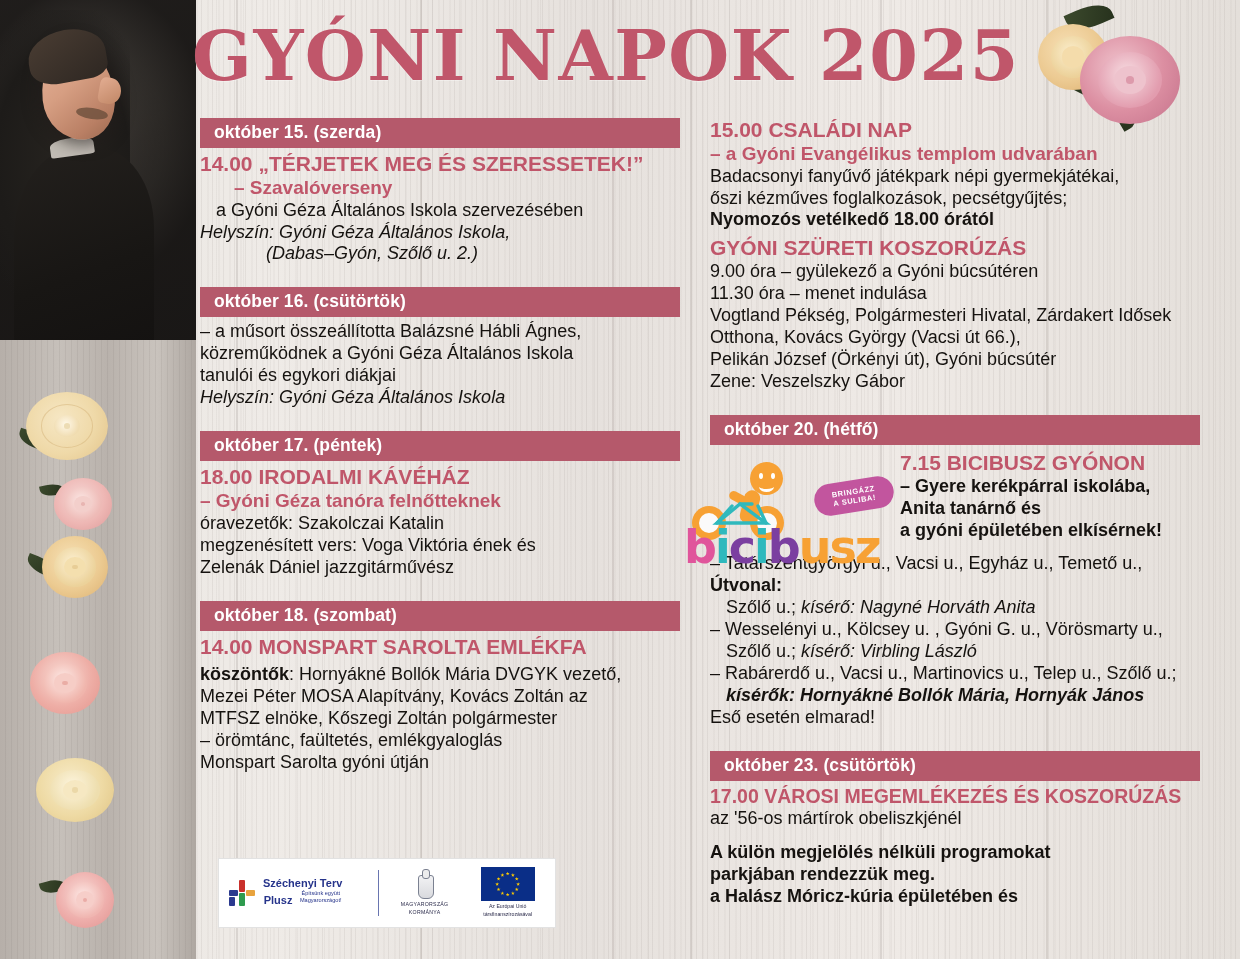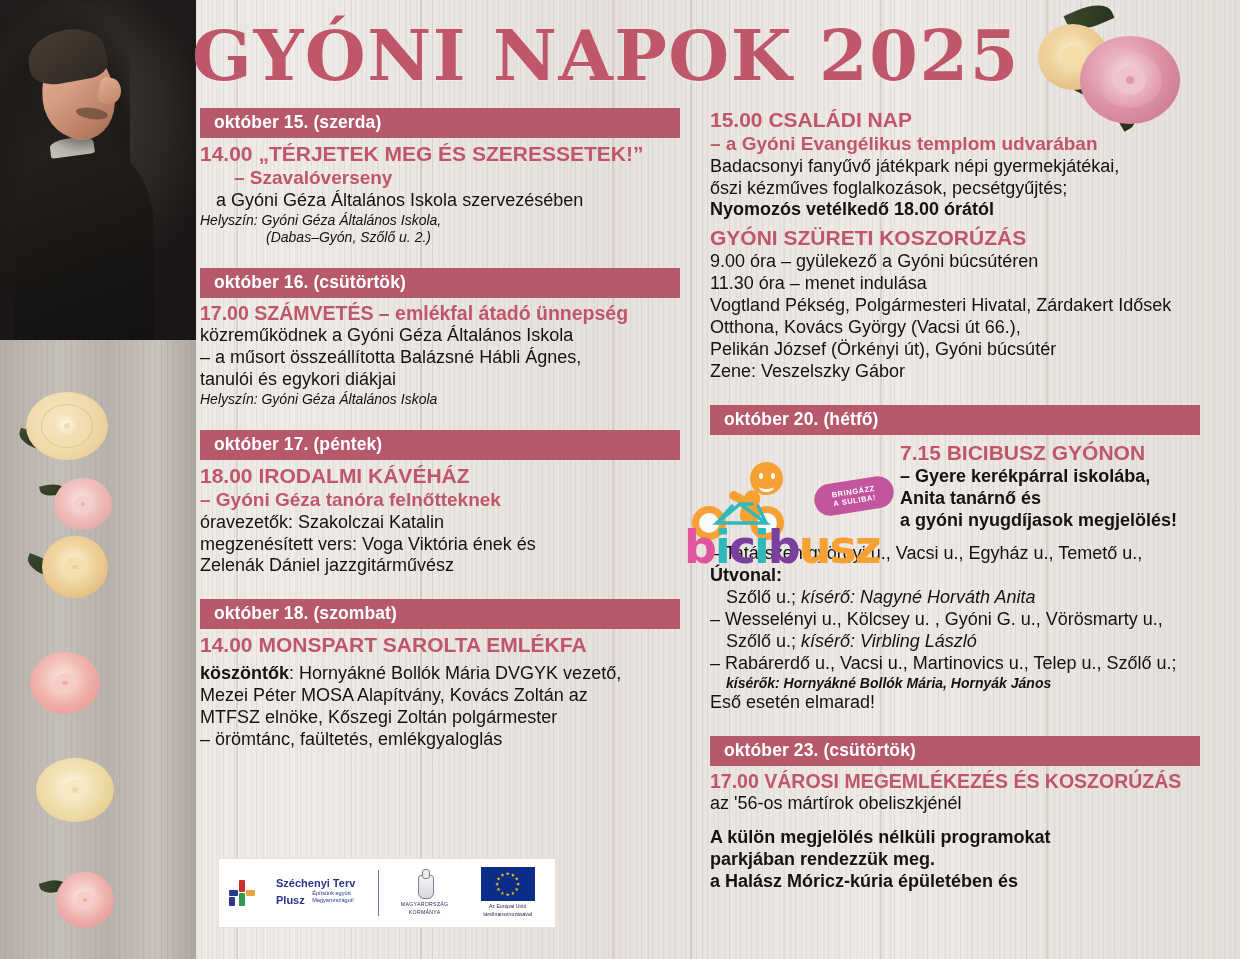--- a/index.html
+++ b/index.html
@@ -99,38 +99,38 @@
   }
   .title span{
     font-family:"DejaVu Serif","Liberation Serif",serif;
     font-weight:700;font-size:70px;letter-spacing:1.5px;
     color:#c0566a;
     line-height:1;white-space:nowrap;
     text-shadow:0 1px 0 rgba(255,255,255,0.35);
   }
 
   
-  .col{position:absolute;top:108px;}
+  .col{position:absolute;top:118px;}
   .colL{left:200px;width:480px;}
   .colR{left:710px;width:490px;}
 
   .datebar{
     background:#b5596b;color:#ffffff;
     font-size:17.5px;font-weight:700;
     padding:4px 10px 5px 14px;
     margin:0 0 4px 0;
     display:block;
     letter-spacing:.1px;
   }
   .h-red-lg{font-size:21px;line-height:1.18;color:#c0566a;font-weight:700;}
   .h-red-md{font-size:19.5px;line-height:1.2;color:#c0566a;font-weight:700;}
   .sub-red{font-size:19px;line-height:1.2;color:#c0566a;font-weight:700;}
   .body{font-size:18px;line-height:1.22;color:#15120f;}
   .body.b{font-weight:700;}
-  .ital{font-style:italic;font-size:14px;line-height:1.22;color:#15120f;}
+  .ital{font-style:italic;font-size:18px;line-height:1.22;color:#15120f;}
   .ital.b{font-weight:700;}
   .ind1{padding-left:34px;}
   .ind2{padding-left:66px;}
   .ind3{padding-left:16px;}
   .tight{margin:0;}
   .gap-s{height:5px;}
   .gap-m{height:12px;}
   .gap-l{height:22px;}
 
   
@@ -160,21 +160,21 @@
   .kid-leg{position:absolute;left:26px;top:52px;width:26px;height:9px;background:#f7a134;border-radius:5px;transform:rotate(22deg);}
   .wheel{position:absolute;width:34px;height:34px;border-radius:50%;background:#f7a134;}
   .wheel-in{position:absolute;inset:7px;border-radius:50%;background:#fbfafa;}
 
   
   .footer{
     position:absolute;left:218px;top:858px;width:338px;height:70px;
     background:#ffffff;border:1px solid #e2e2e2;
     display:flex;align-items:center;padding:0 10px;box-sizing:border-box;gap:10px;
   }
-  .sz-logo{display:flex;align-items:center;gap:21px;width:160px;}
+  .sz-logo{display:flex;align-items:center;gap:8px;width:160px;text-align:center;}
   .sz-mark{position:relative;width:26px;height:26px;flex:none;}
   .sz-bar{position:absolute;border-radius:1px;}
   .sz-text{line-height:1.05;}
   .sz-t1{font-size:11px;font-weight:700;color:#26348b;white-space:nowrap;}
   .sz-t2{font-size:11px;font-weight:700;color:#26348b;display:inline-block;}
   .sz-t3{font-size:5.6px;color:#26348b;display:inline-block;margin-left:3px;line-height:1.25;vertical-align:2px;}
   .divider{width:1px;height:46px;background:#2a3a8f;opacity:.7;flex:none;}
   .gov{width:82px;text-align:center;}
   .crest{width:20px;height:30px;margin:0 auto 2px;position:relative;}
   .crest-b{position:absolute;left:3px;top:6px;width:14px;height:22px;border:1px solid #7b8191;border-radius:3px 3px 6px 6px;background:linear-gradient(180deg,#f2f2f4,#d9dade);}
@@ -283,23 +283,22 @@
     <div class="datebar">október 15. (szerda)</div>
     <div class="h-red-lg tight">14.00 „TÉRJETEK MEG ÉS SZERESSETEK!”</div>
     <div class="sub-red tight ind1">– Szavalóverseny</div>
     <div class="body tight ind3">a Gyóni Géza Általános Iskola szervezésében</div>
     <div class="ital tight">Helyszín: Gyóni Géza Általános Iskola,</div>
     <div class="ital tight ind2">(Dabas–Gyón, Szőlő u. 2.)</div>
 
     <div class="gap-l"></div>
 
     <div class="datebar">október 16. (csütörtök)</div>
-    <div class="h-red-md tight">17.00  SZÁMVETÉS – emlékfal átadó ünnepség</div>
+    <div class="body tight">– a műsort összeállította Balázsné Hábli Ágnes,</div>
     <div class="body tight">közreműködnek a Gyóni Géza Általános Iskola</div>
-    <div class="body tight">– a műsort összeállította Balázsné Hábli Ágnes,</div>
     <div class="body tight">tanulói és egykori diákjai</div>
     <div class="ital tight">Helyszín: Gyóni Géza Általános Iskola</div>
 
     <div class="gap-l"></div>
 
     <div class="datebar">október 17. (péntek)</div>
     <div class="h-red-lg tight">18.00  IRODALMI KÁVÉHÁZ</div>
     <div class="sub-red tight">– Gyóni Géza tanóra felnőtteknek</div>
     <div class="body tight">óravezetők: Szakolczai Katalin</div>
     <div class="body tight">megzenésített vers: Voga Viktória ének és</div>
@@ -307,20 +306,21 @@
 
     <div class="gap-l"></div>
 
     <div class="datebar">október 18. (szombat)</div>
     <div class="h-red-lg tight">14.00 MONSPART SAROLTA EMLÉKFA</div>
     <div class="gap-s"></div>
     <div class="body tight"><b>köszöntők</b>: Hornyákné Bollók Mária DVGYK vezető,</div>
     <div class="body tight">Mezei Péter MOSA Alapítvány, Kovács Zoltán az</div>
     <div class="body tight">MTFSZ elnöke, Kőszegi Zoltán polgármester</div>
     <div class="body tight">– örömtánc, faültetés, emlékgyaloglás</div>
+    <div class="body tight">Monspart Sarolta gyóni útján</div>
   </div>
 
   <div class="col colR">
 
     <div class="h-red-lg tight">15.00 CSALÁDI NAP</div>
     <div class="sub-red tight">– a Gyóni Evangélikus templom udvarában</div>
     <div class="body tight">Badacsonyi fanyűvő játékpark népi gyermekjátékai,</div>
     <div class="body tight">őszi kézműves foglalkozások, pecsétgyűjtés;</div>
     <div class="body b tight">Nyomozós vetélkedő 18.00 órától</div>
 
@@ -336,21 +336,21 @@
 
     <div class="gap-l"></div>
 
     <div class="datebar">október 20. (hétfő)</div>
 
     <div style="height:104px;position:relative;">
       <div style="position:absolute;left:190px;top:2px;width:300px;">
         <div class="h-red-lg tight">7.15 BICIBUSZ GYÓNON</div>
         <div class="body b tight">– Gyere kerékpárral iskolába,</div>
         <div class="body b tight">Anita tanárnő és</div>
-        <div class="body b tight">a gyóni nyugdíjasok megjelölés!</div>
+        <div class="body b tight">a gyóni épületében elkísérnek!</div>
       </div>
     </div>
 
     <div class="body tight">– Tatárszentgyörgyi u., Vacsi u., Egyház u., Temető u.,</div>
     <div class="body b tight">Útvonal:</div>
     <div class="body tight ind3">Szőlő u.; <i>kísérő: Nagyné Horváth Anita</i></div>
     <div class="body tight">– Wesselényi u., Kölcsey u. , Gyóni G. u., Vörösmarty u.,</div>
     <div class="body tight ind3">Szőlő u.; <i>kísérő: Virbling László</i></div>
     <div class="body tight">– Rabárerdő u., Vacsi u., Martinovics u., Telep u., Szőlő u.;</div>
     <div class="ital b tight ind3">kísérők: Hornyákné Bollók Mária, Hornyák János</div>

